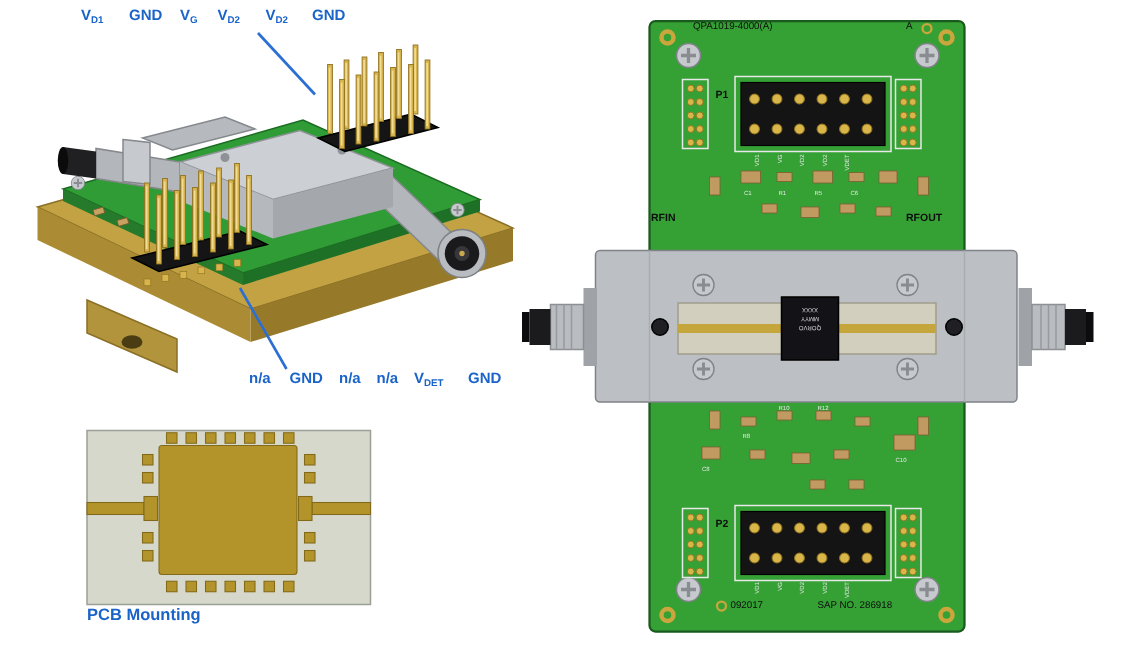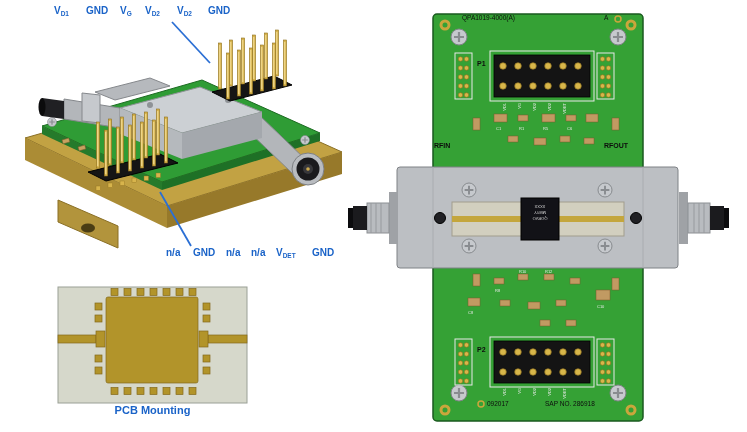--- a/index.html
+++ b/index.html
@@ -1,21 +1,21 @@
 <!DOCTYPE html>
 <html><head>
 <meta charset="utf-8">
 <style>
   html,body{margin:0;padding:0;background:#fff;}
   .stage{position:relative;width:747px;height:432px;background:#ffffff;overflow:hidden;
          font-family:"Liberation Sans",sans-serif;}
   .abs{position:absolute;}
   .blue{color:#1a63c8;font-weight:bold;font-size:10px;white-space:nowrap;}
   .blue .sub{font-size:6.5px;vertical-align:-2px;}
-  .caption{color:#1a63c8;font-weight:bold;font-size:11px;text-align:center;}
+  .caption{color:#1a63c8;font-weight:bold;font-size:11px;}
   .silk{font-size:6.5px;color:#0d0d0d;white-space:nowrap;}
   .silk-b{font-size:7px;font-weight:bold;color:#0d0d0d;white-space:nowrap;}
   .ref{font-size:4px;color:#e8e8e8;white-space:nowrap;}
   .vlabel{font-size:4px;color:#e8e8e8;white-space:nowrap;writing-mode:vertical-rl;transform:rotate(180deg);}
   .chip-txt{width:38px;font-size:4px;line-height:6px;color:#d8d8d8;text-align:center;transform:rotate(180deg);}
 </style>
 </head>
 <body>
 
 <div class="stage">

